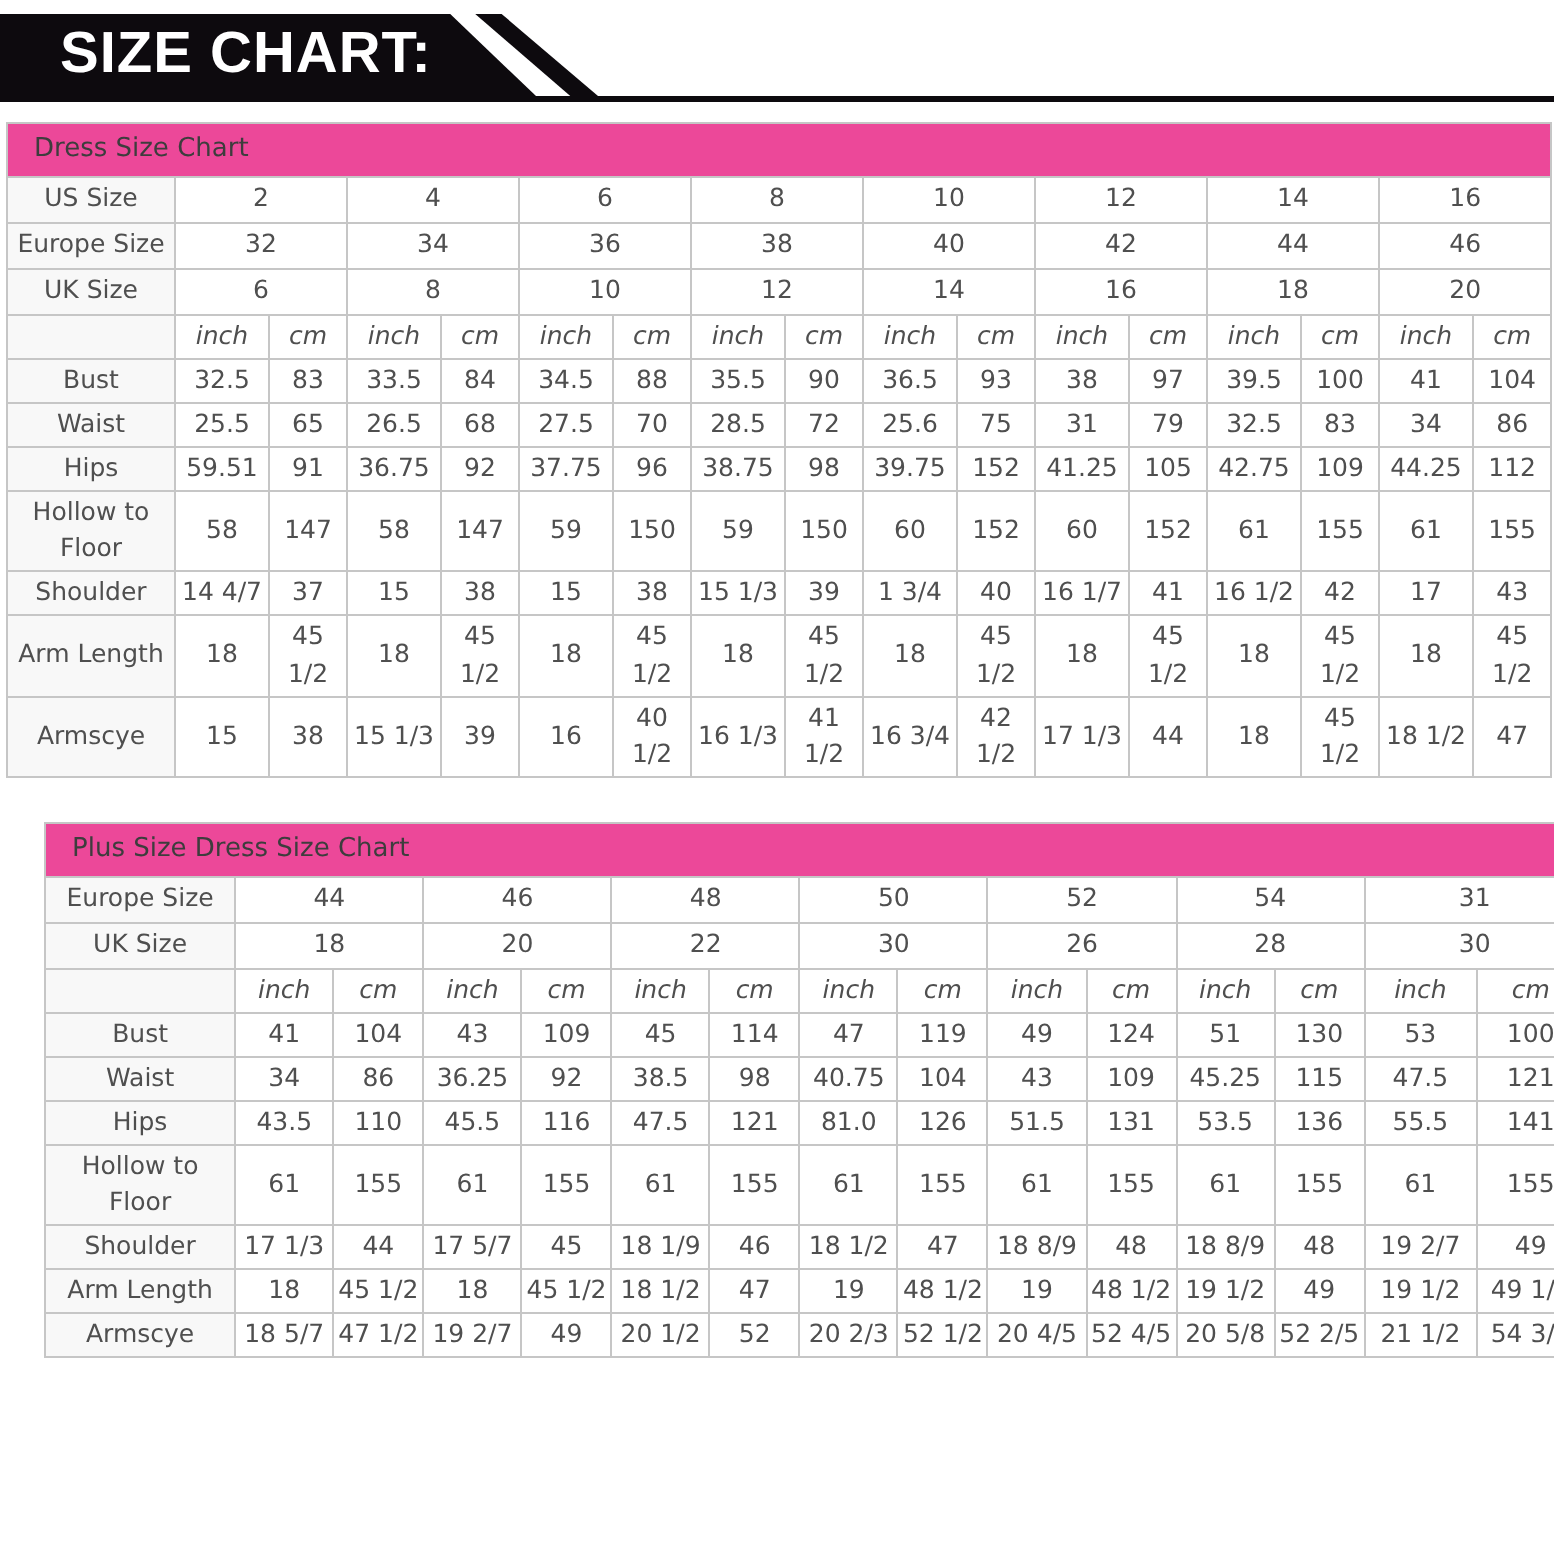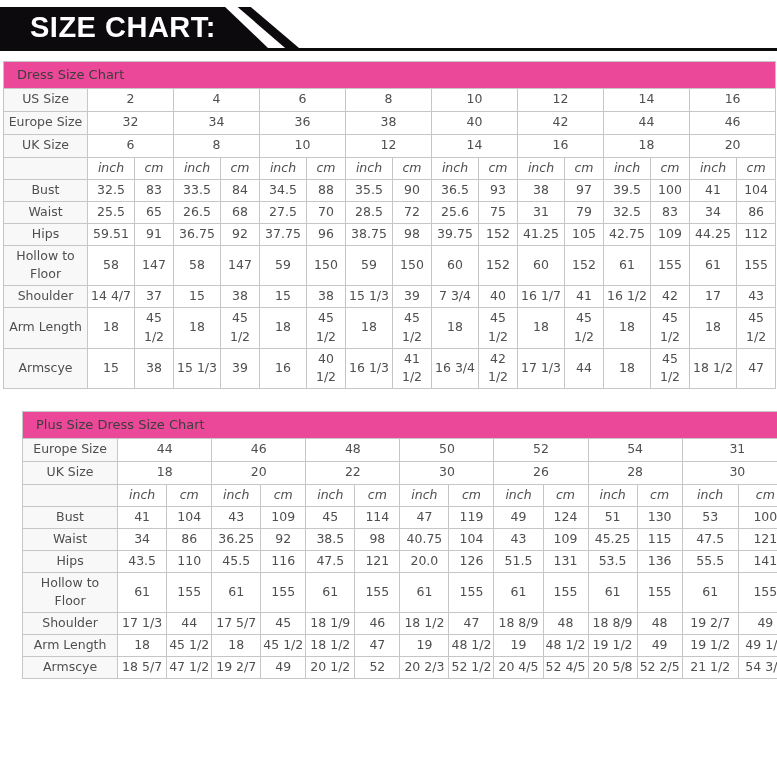--- a/index.html
+++ b/index.html
@@ -195,21 +195,21 @@
         <tr class="data-row">
           <td class="rlabel">Shoulder</td>
           <td>14 4/7</td>
           <td>37</td>
           <td>15</td>
           <td>38</td>
           <td>15</td>
           <td>38</td>
           <td>15 1/3</td>
           <td>39</td>
-          <td>7 3/4</td>
+          <td>1 3/4</td>
           <td>40</td>
           <td>16 1/7</td>
           <td>41</td>
           <td>16 1/2</td>
           <td>42</td>
           <td>17</td>
           <td>43</td>
         </tr>
         <tr class="data-row">
           <td class="rlabel">Arm Length</td>
@@ -348,21 +348,21 @@
           <td>121</td>
         </tr>
         <tr class="data-row">
           <td class="rlabel">Hips</td>
           <td>43.5</td>
           <td>110</td>
           <td>45.5</td>
           <td>116</td>
           <td>47.5</td>
           <td>121</td>
-          <td>20.0</td>
+          <td>81.0</td>
           <td>126</td>
           <td>51.5</td>
           <td>131</td>
           <td>53.5</td>
           <td>136</td>
           <td>55.5</td>
           <td>141</td>
         </tr>
         <tr class="data-row">
           <td class="rlabel">Hollow to Floor</td>

